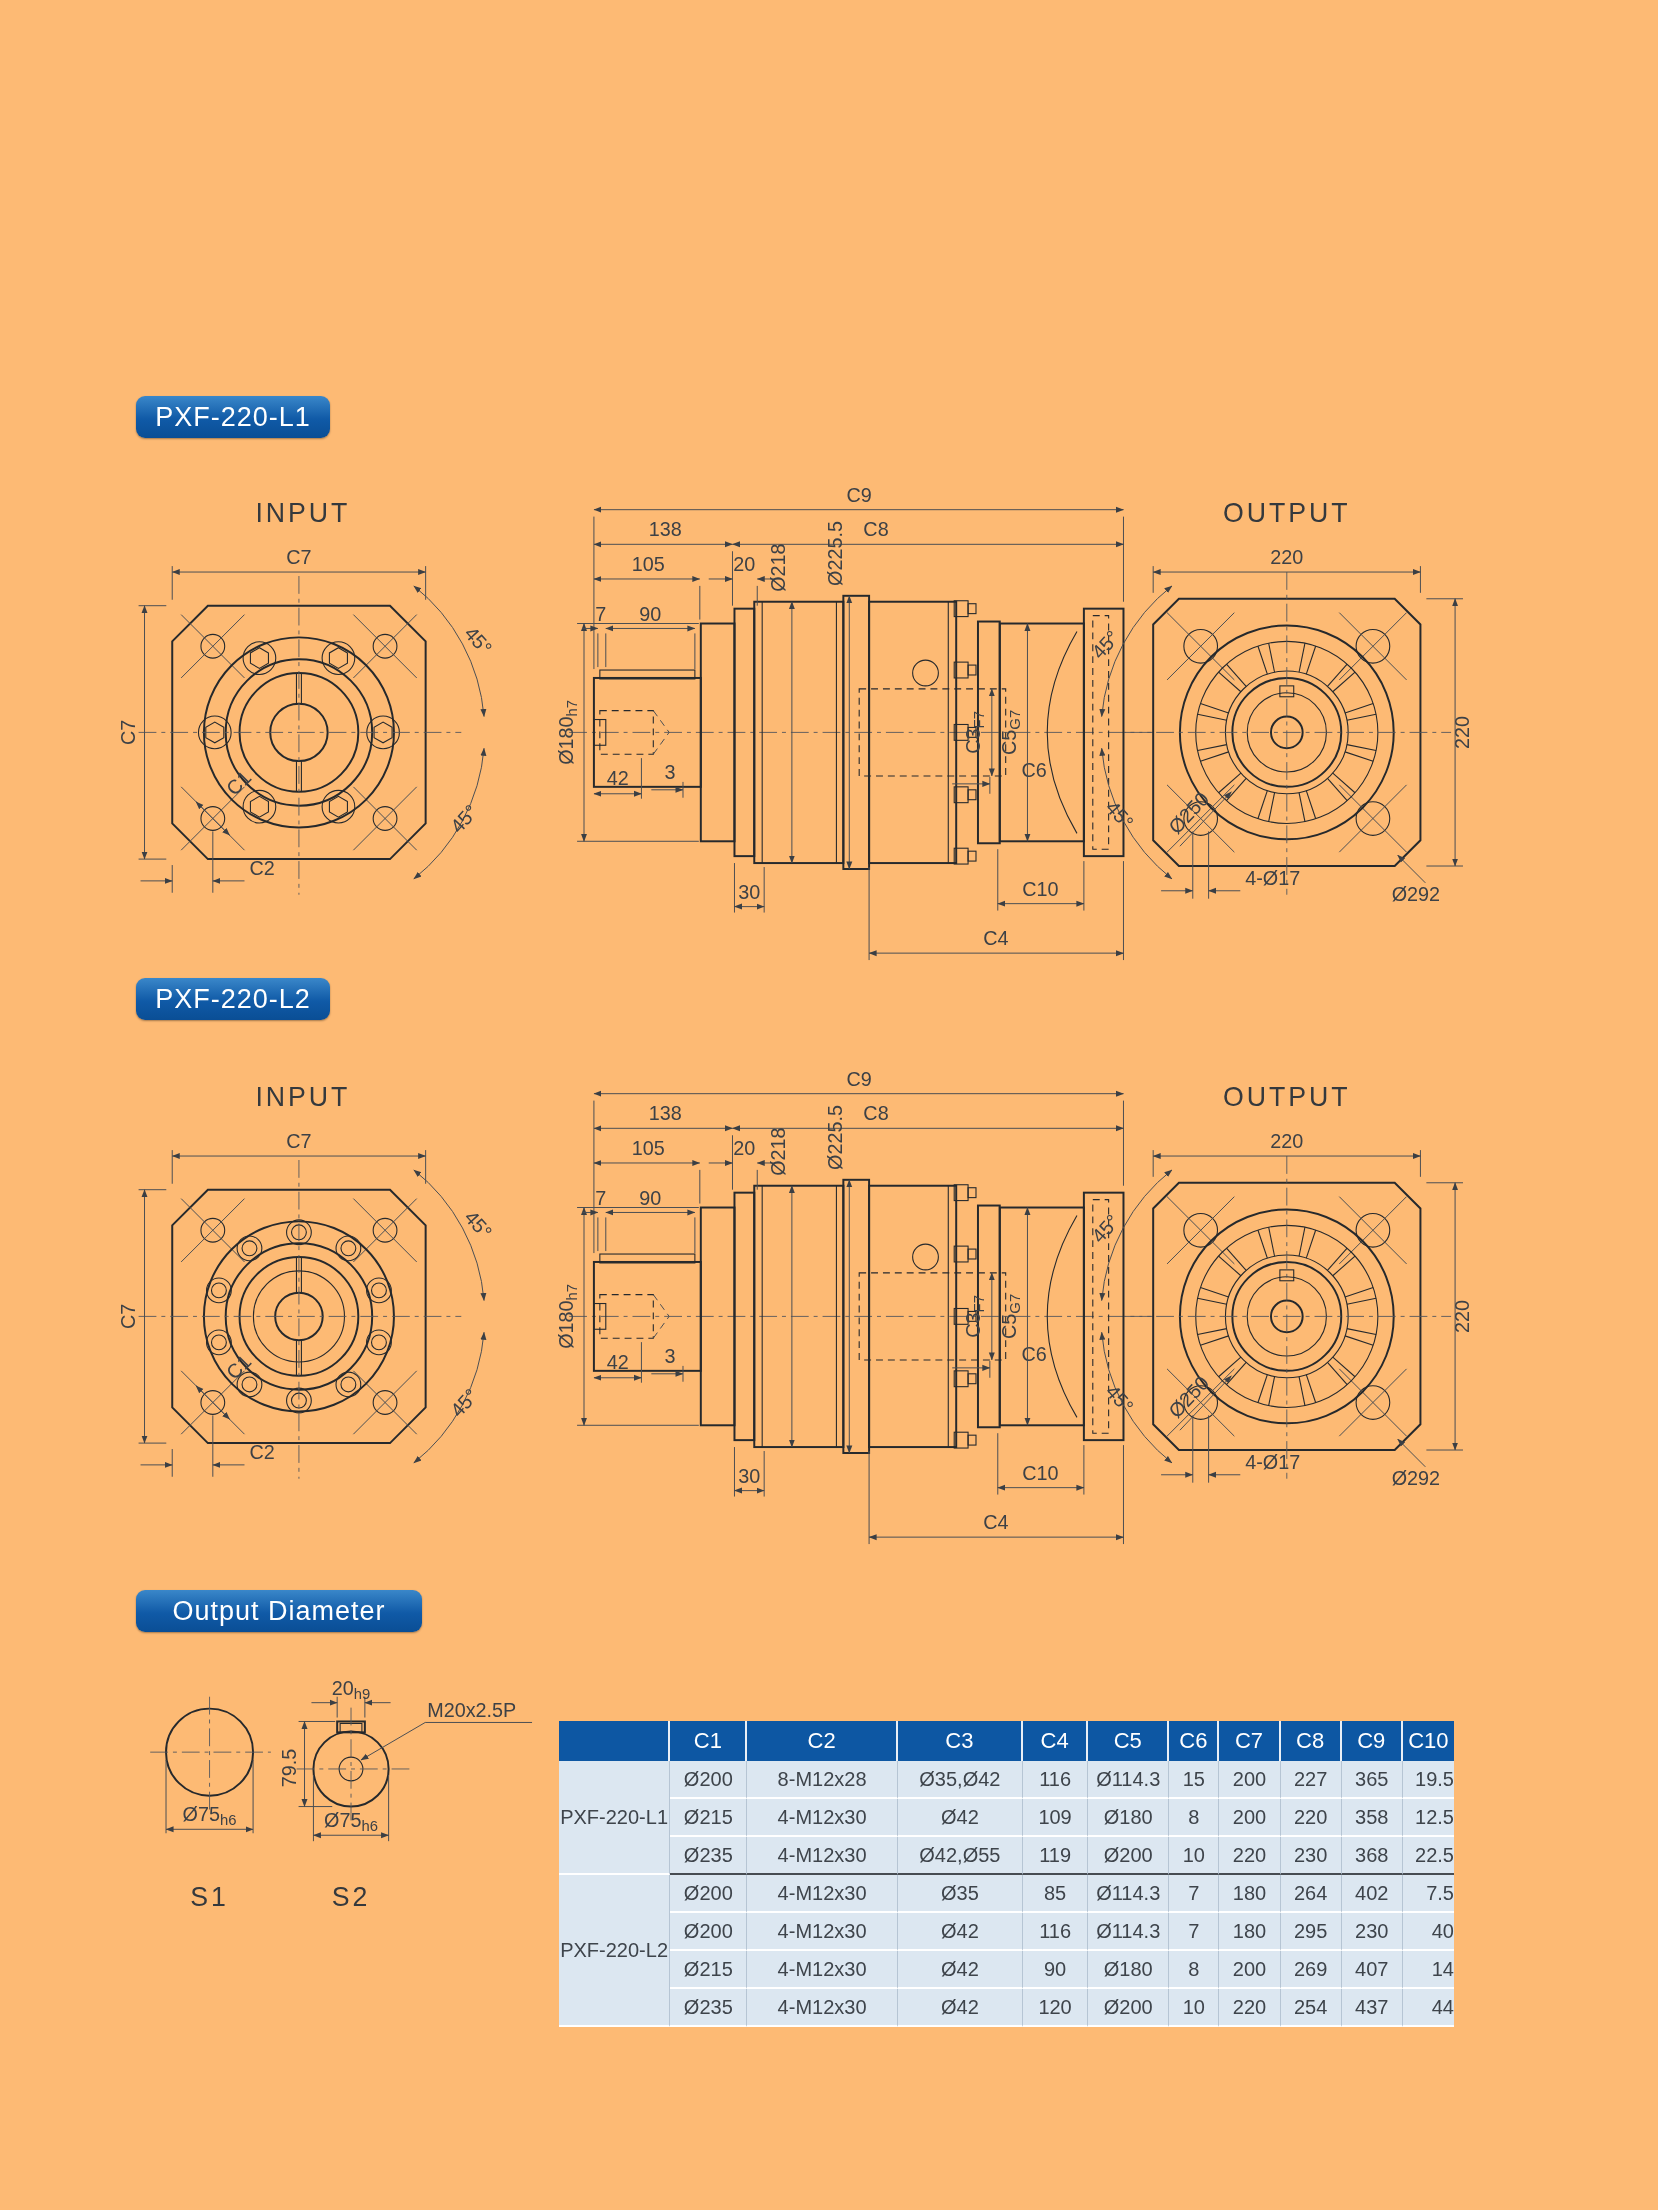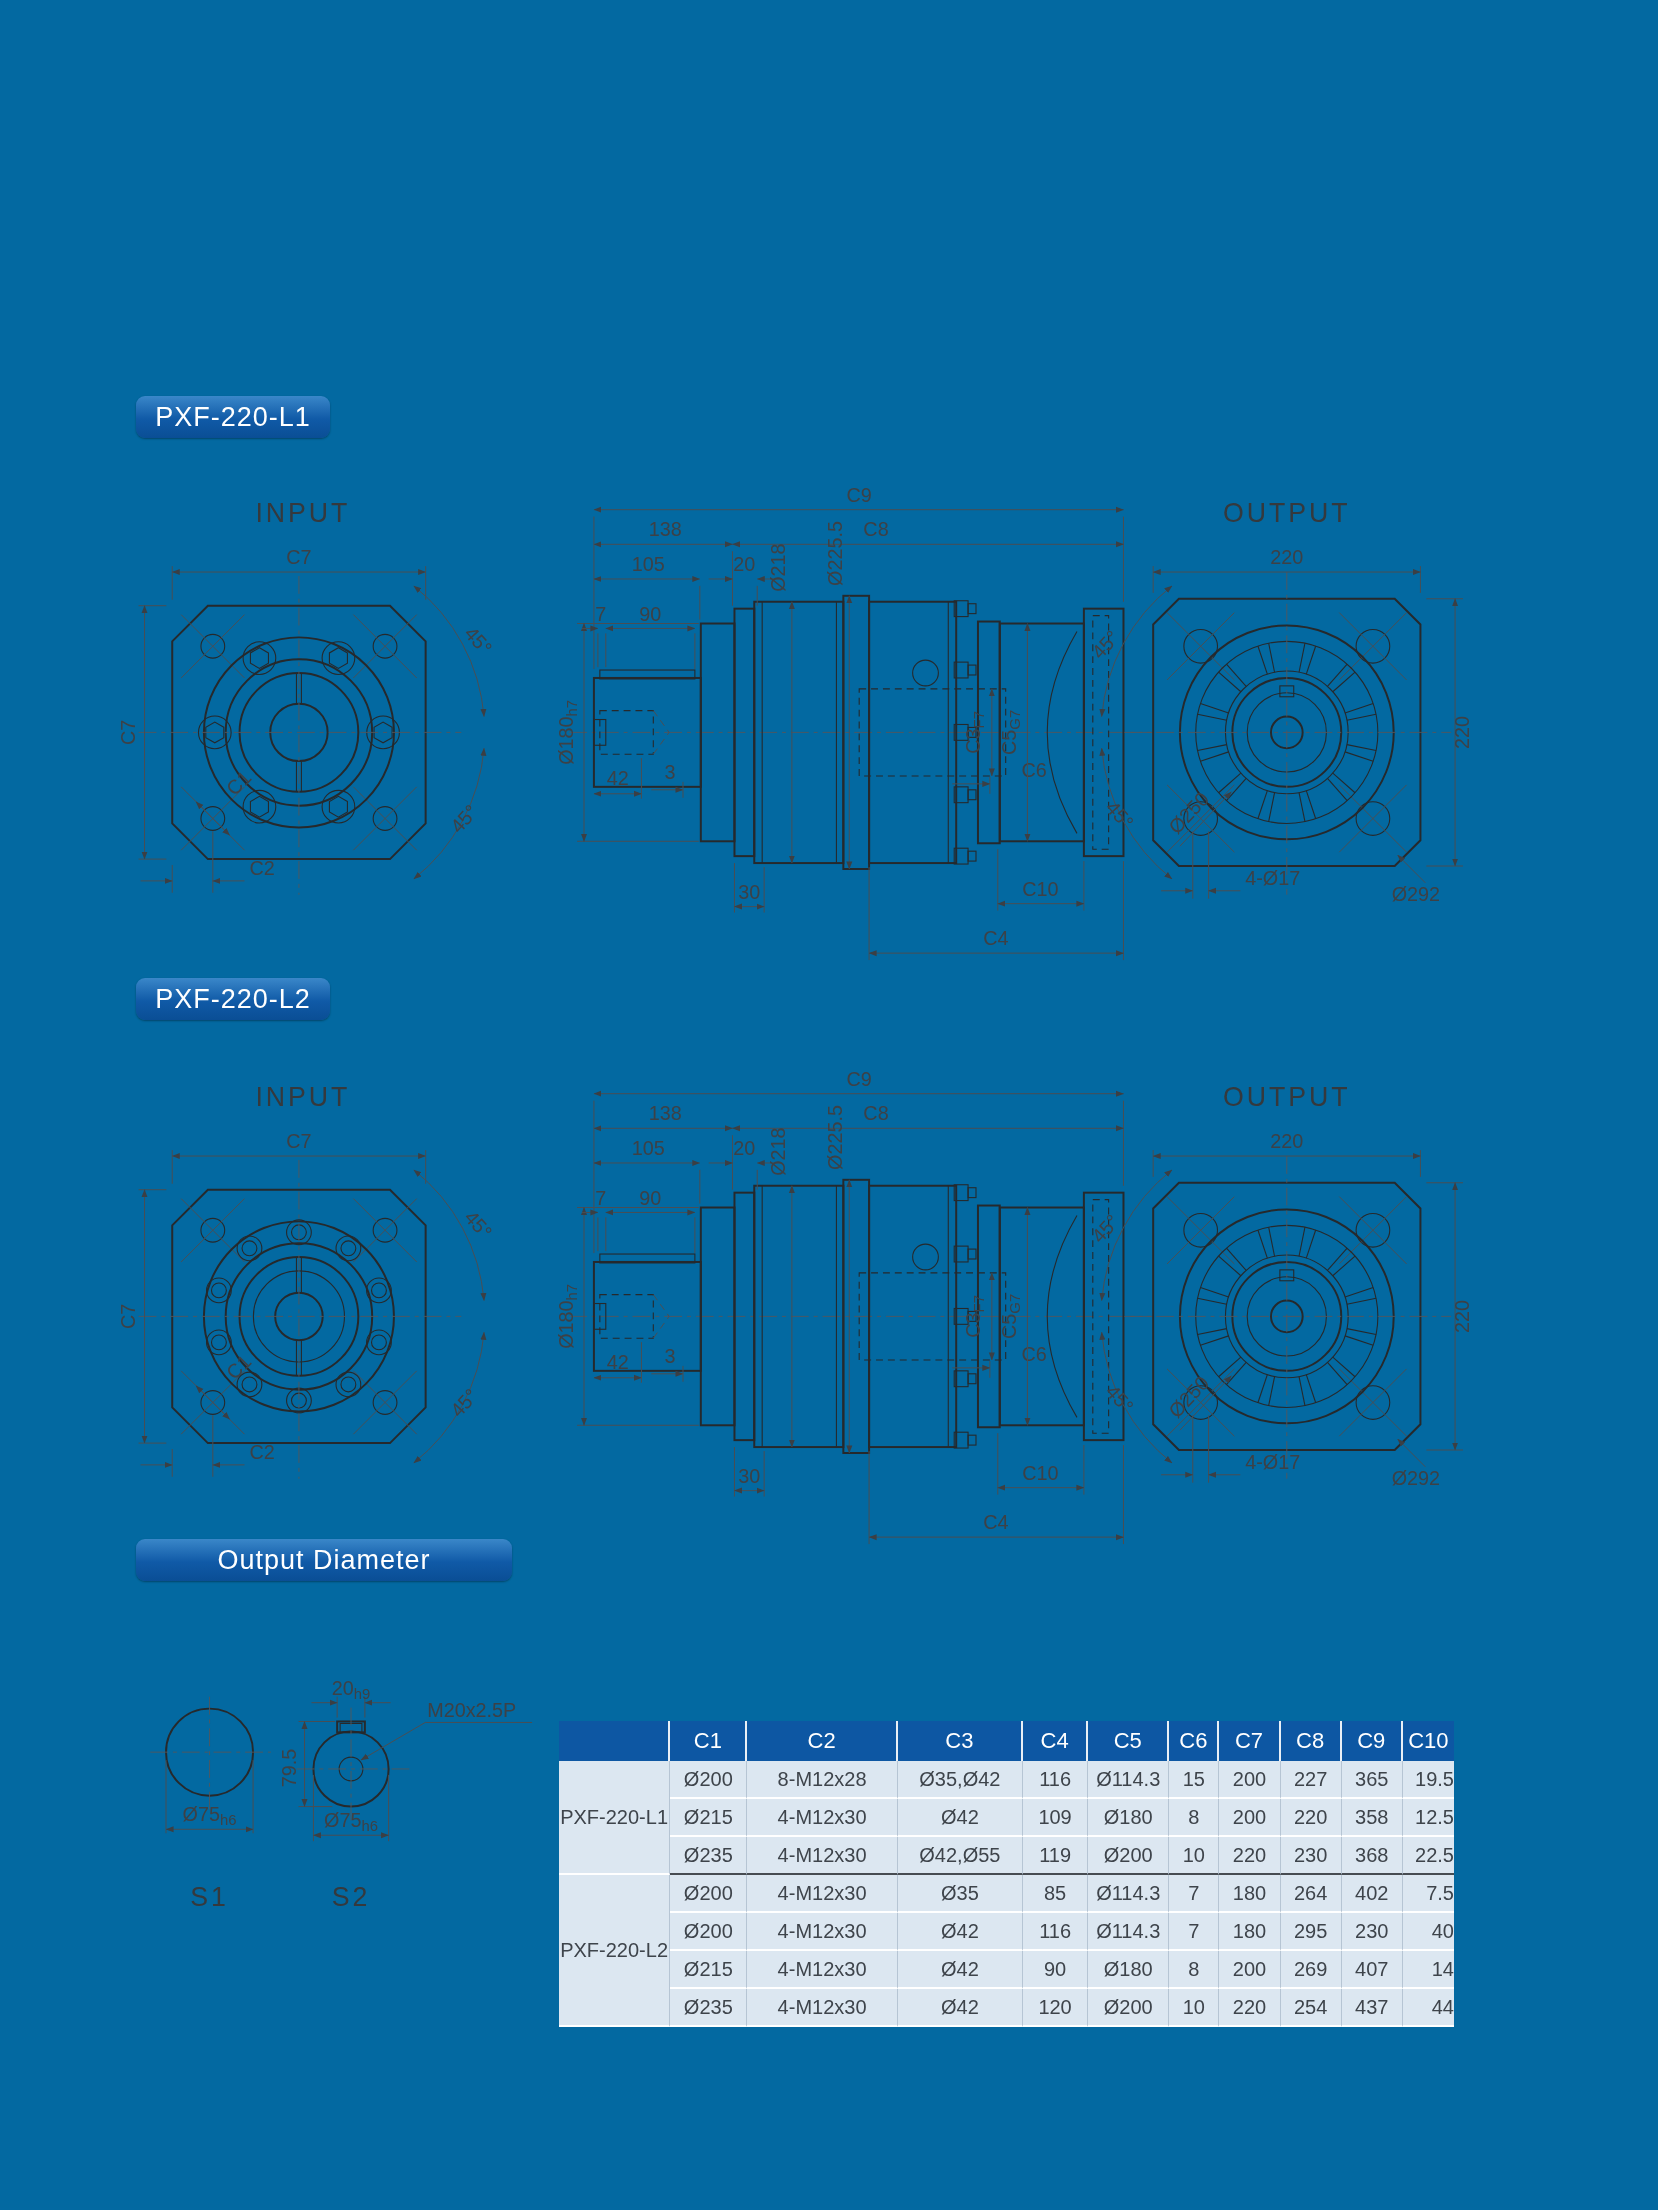--- a/index.html
+++ b/index.html
@@ -1,16 +1,16 @@
 <!DOCTYPE html>
 <html><head>
 <meta charset="utf-8">
 <style>
   html,body{margin:0;padding:0;background:#fff;}
-  .page{position:relative;width:1658px;height:2211px;background:#0369a1;overflow:hidden;
+  .page{position:relative;width:1658px;height:2211px;background:#fdba74;overflow:hidden;
         font-family:"Liberation Sans",sans-serif;}
   .badge{position:absolute;height:42px;border-radius:9px;
          background:linear-gradient(180deg,#3a87c9 0%,#105aa7 55%,#0a4e95 100%);
          box-shadow:0 1px 2px rgba(0,0,0,.35);
          color:#fff;font-size:27px;display:flex;align-items:center;justify-content:center;
          letter-spacing:1px;}
   svg{position:absolute;left:0;}
   svg text{font-family:"Liberation Sans",sans-serif;}
   .ol{fill:none;stroke:#26292c;stroke-width:2;}
   .ol-thin{fill:none;stroke:#26292c;stroke-width:1.1;}
@@ -496,21 +496,21 @@
         <line x1="1205" y1="360" x2="1205" y2="428" class="dim"></line>
         <line x1="1221" y1="360" x2="1221" y2="428" class="dim"></line>
         <line x1="1173" y1="420" x2="1205" y2="420" class="dim" marker-end="url(#arw1)"></line>
         <line x1="1253" y1="420" x2="1221" y2="420" class="dim" marker-end="url(#arw1)"></line>
         <text x="1258" y="414" class="dtext" text-anchor="start">4-Ø17</text>
         <line x1="1440" y1="412" x2="1412" y2="384" class="dim" marker-end="url(#arw1)"></line>
         <text x="1406" y="430" class="dtext" text-anchor="start">Ø292</text>
       </g>
     </svg>
 
-  <div class="badge" style="left:136px;top:1539px;width:376px;">
+  <div class="badge" style="left:136px;top:1590px;width:286px;">
     <span>Output Diameter</span>
   </div>
 
   <svg id="shafts" style="left:59px;top:1673px" width="495" height="277" viewBox="0 0 500 280">
       <defs>
         <marker id="arw2" viewBox="0 0 10 10" refX="9.5" refY="5" markerWidth="8" markerHeight="8" orient="auto-start-reverse">
           <path d="M0,1.2 L10,5 L0,8.8 z" fill="#3b3f44"></path>
         </marker>
       </defs>
       <g>

